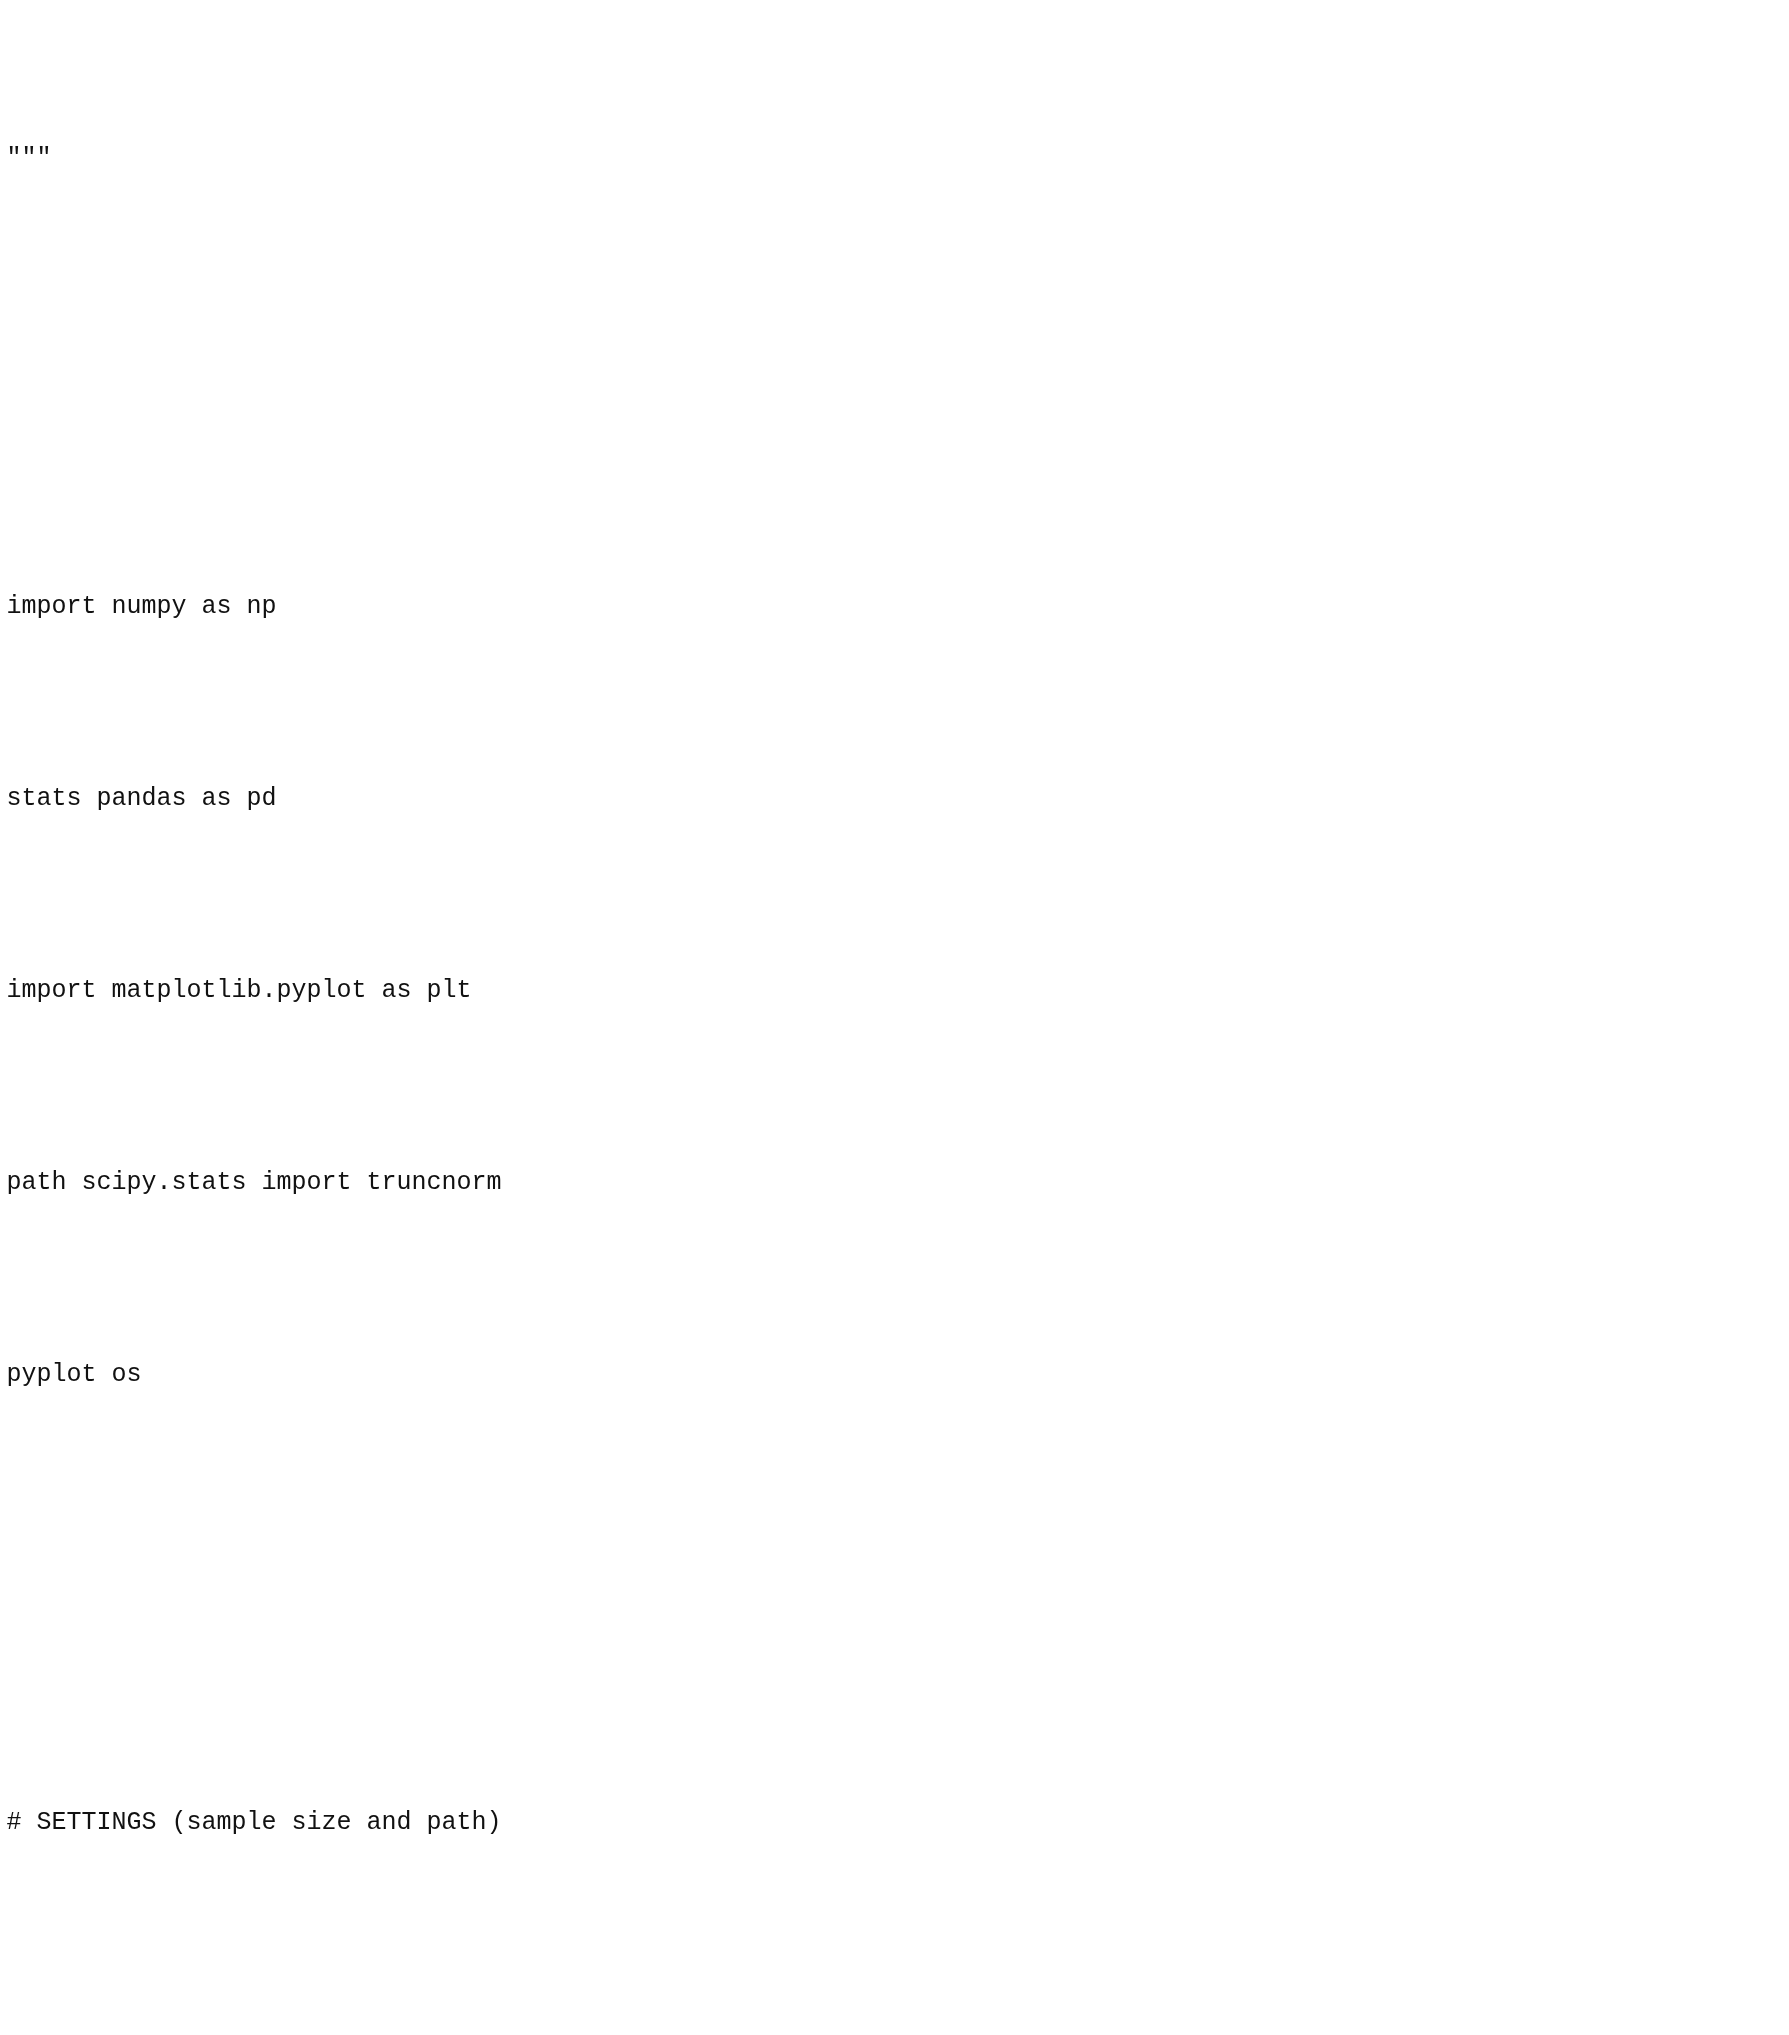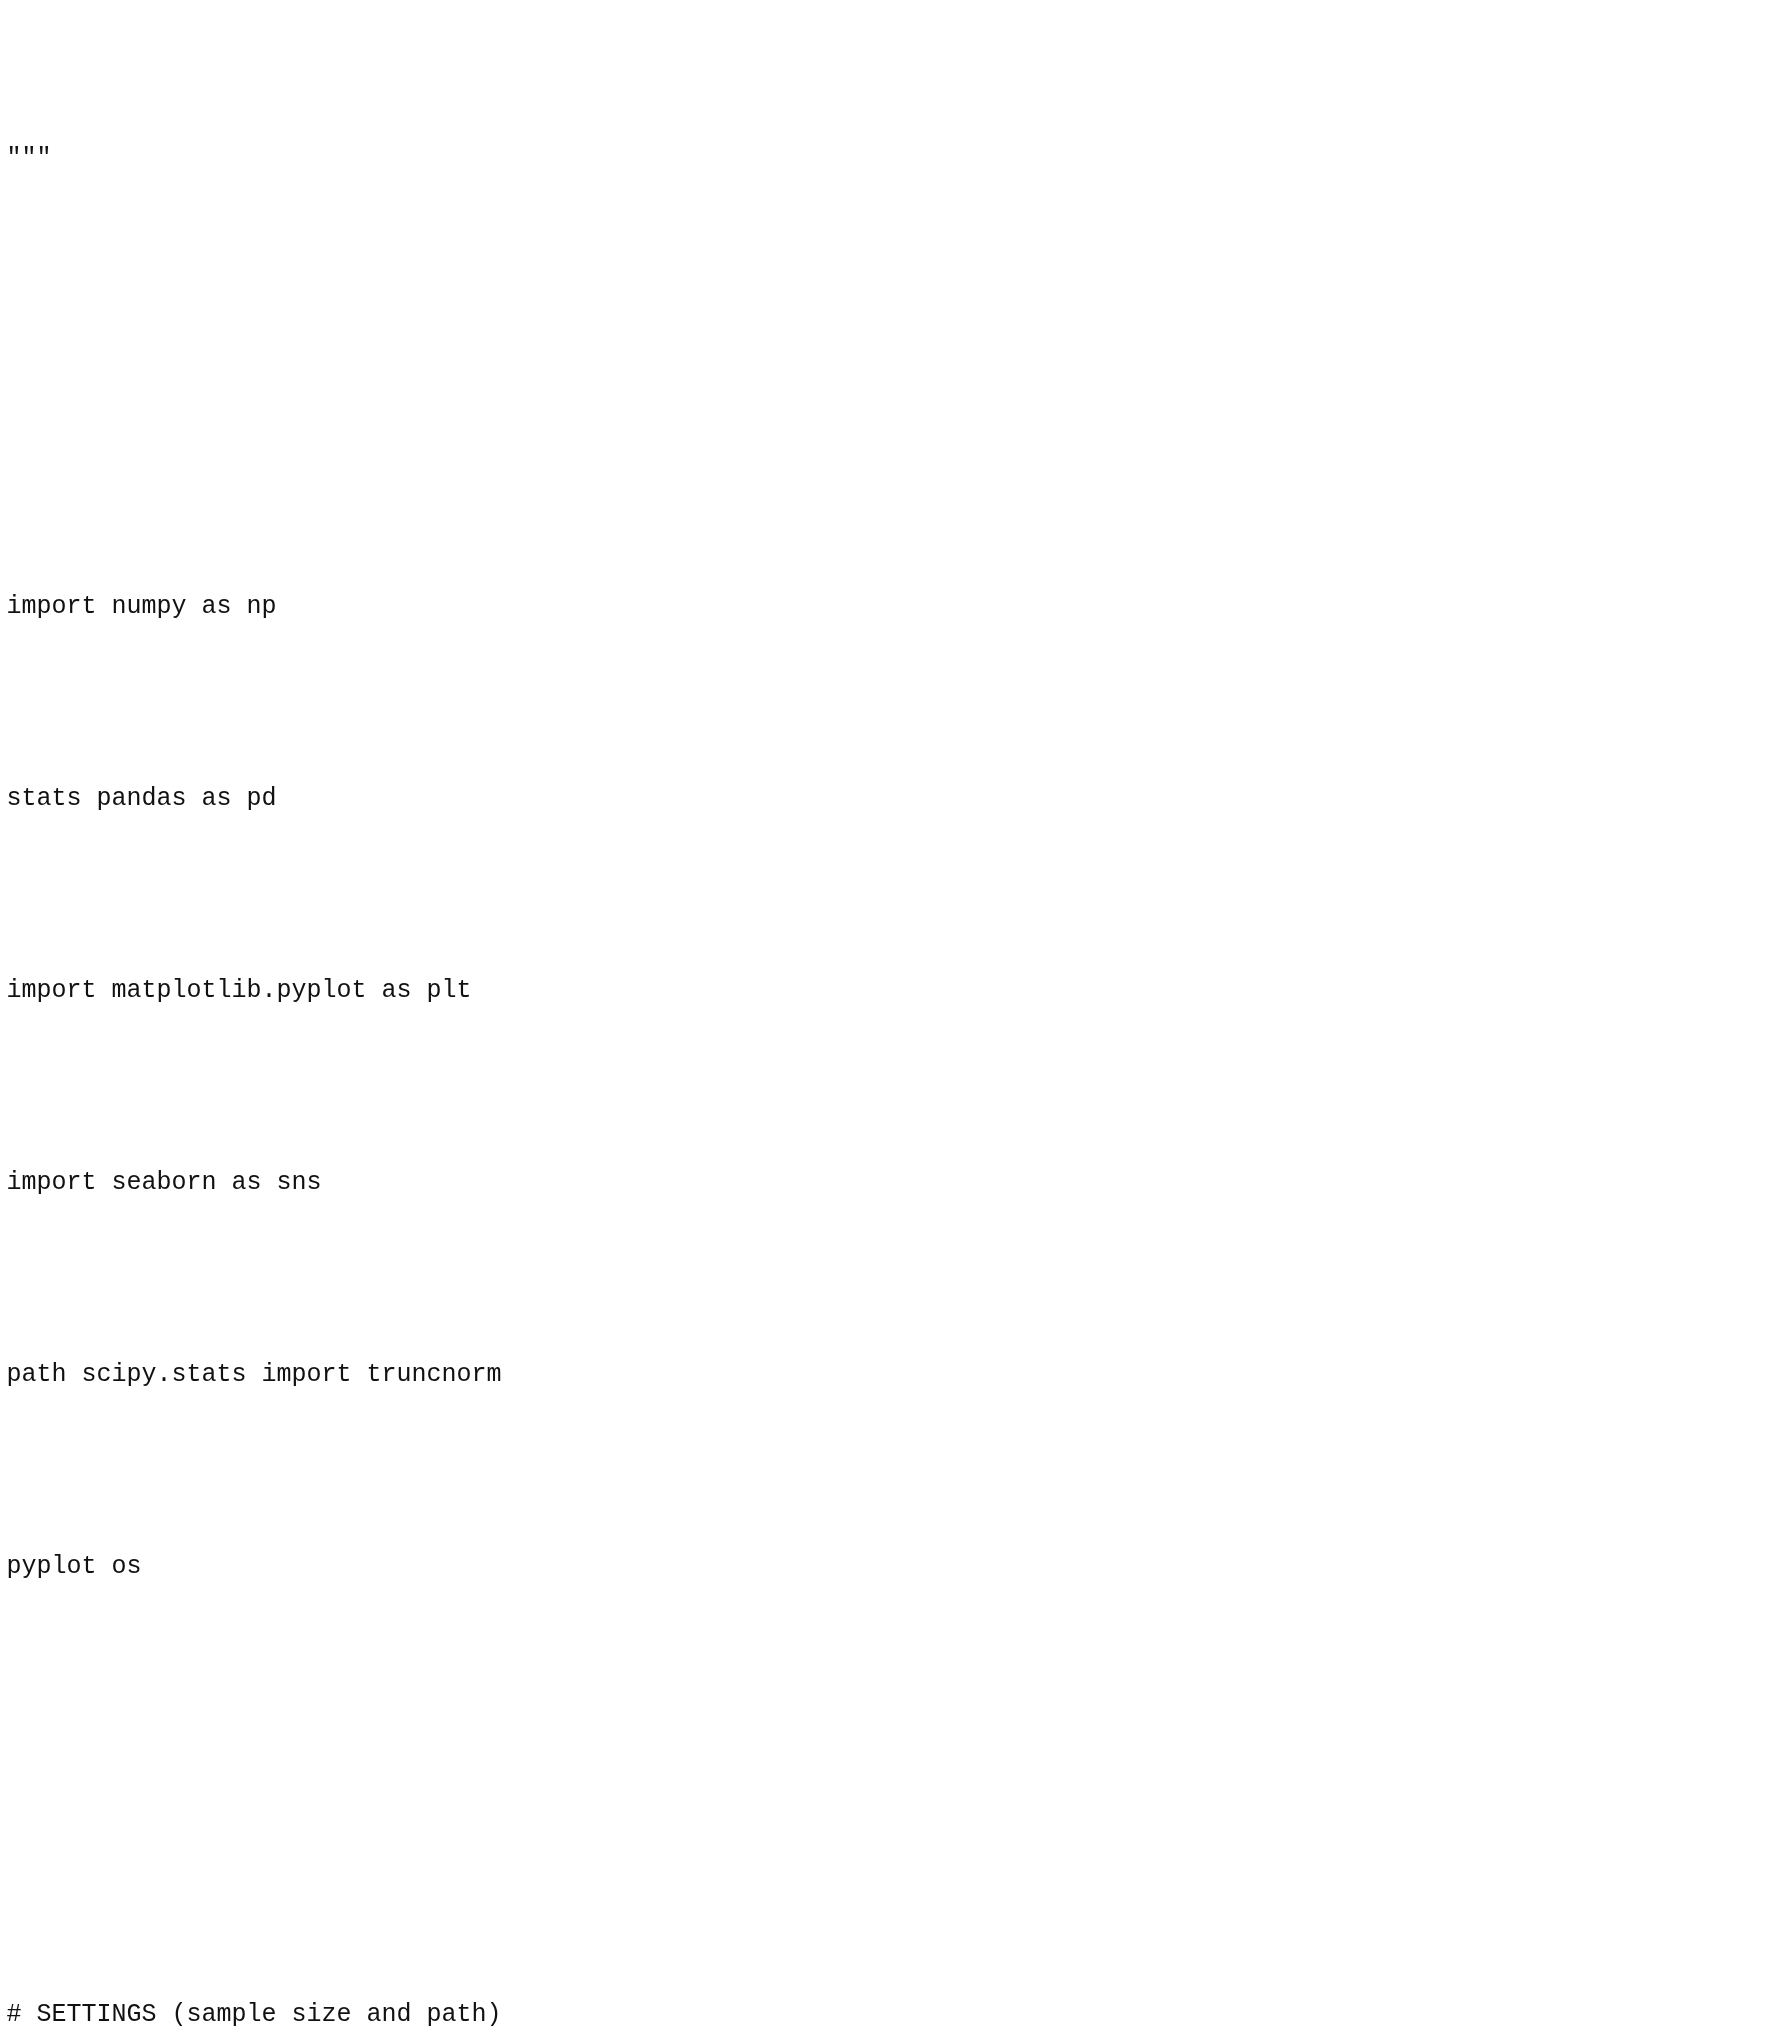--- a/index.html
+++ b/index.html
@@ -32,21 +32,20 @@
 </head>
 <body>
 
 <div class="code">
   <span class="line">"""</span>
   <span class="line"></span>
 
   <span class="line">import numpy as np</span>
   <span class="line">stats pandas as pd</span>
   <span class="line">import matplotlib.pyplot as plt</span>
-  <span class="line">import seaborn as sns</span>
   <span class="line">path scipy.stats import truncnorm</span>
   <span class="line">pyplot os</span>
   <span class="line"></span>
 
   <span class="line"># SETTINGS (sample size and path)</span>
   
   
   
 
   

